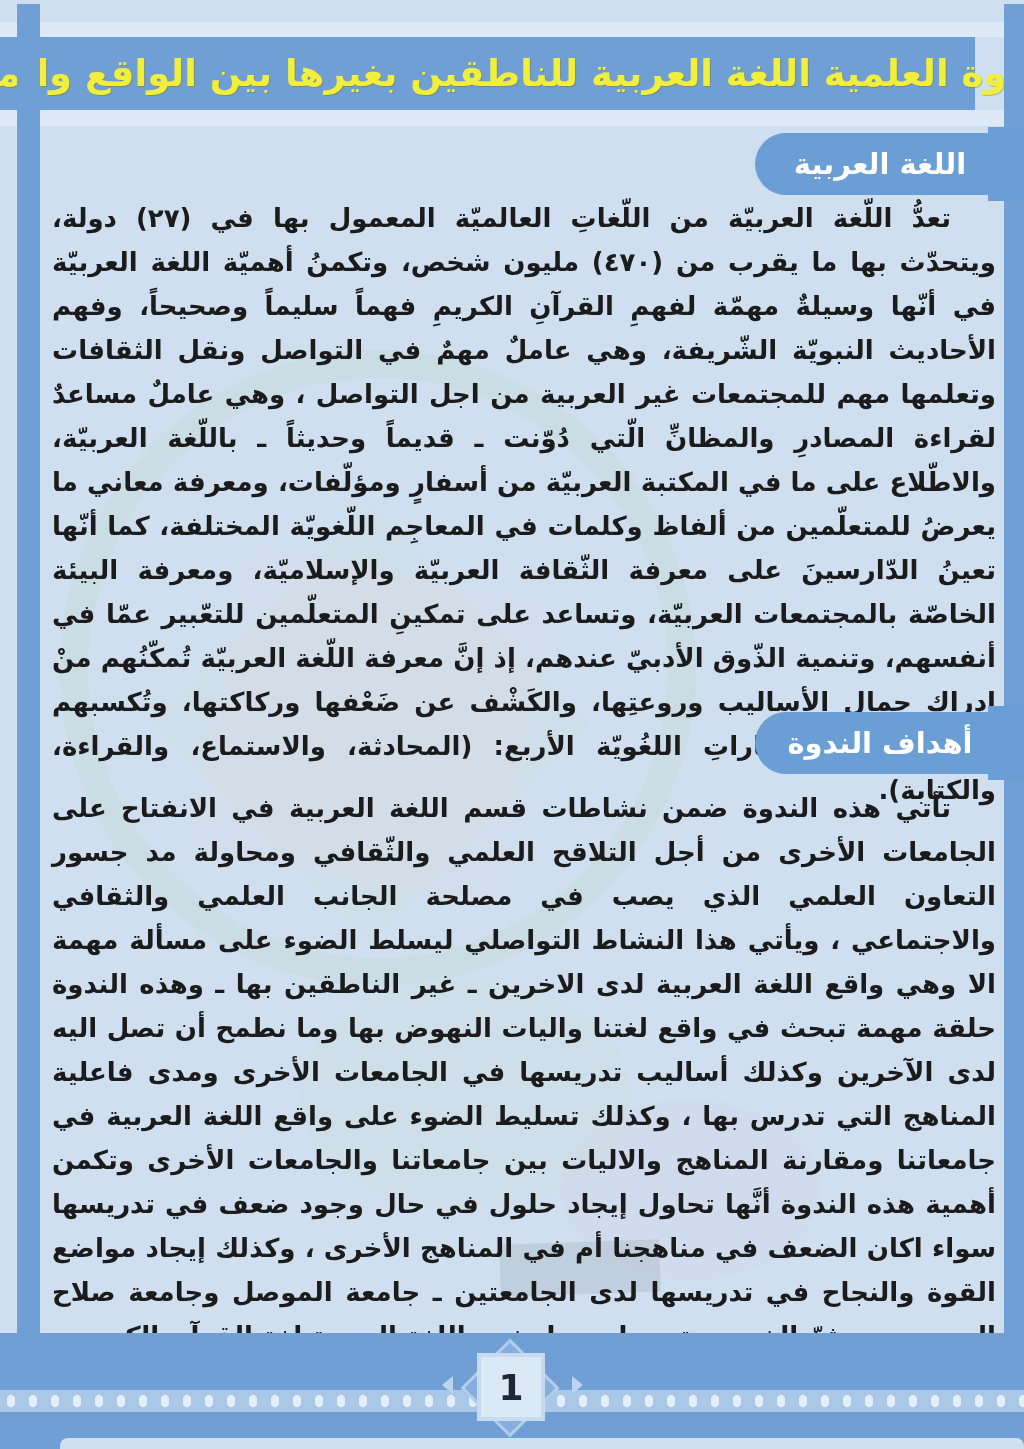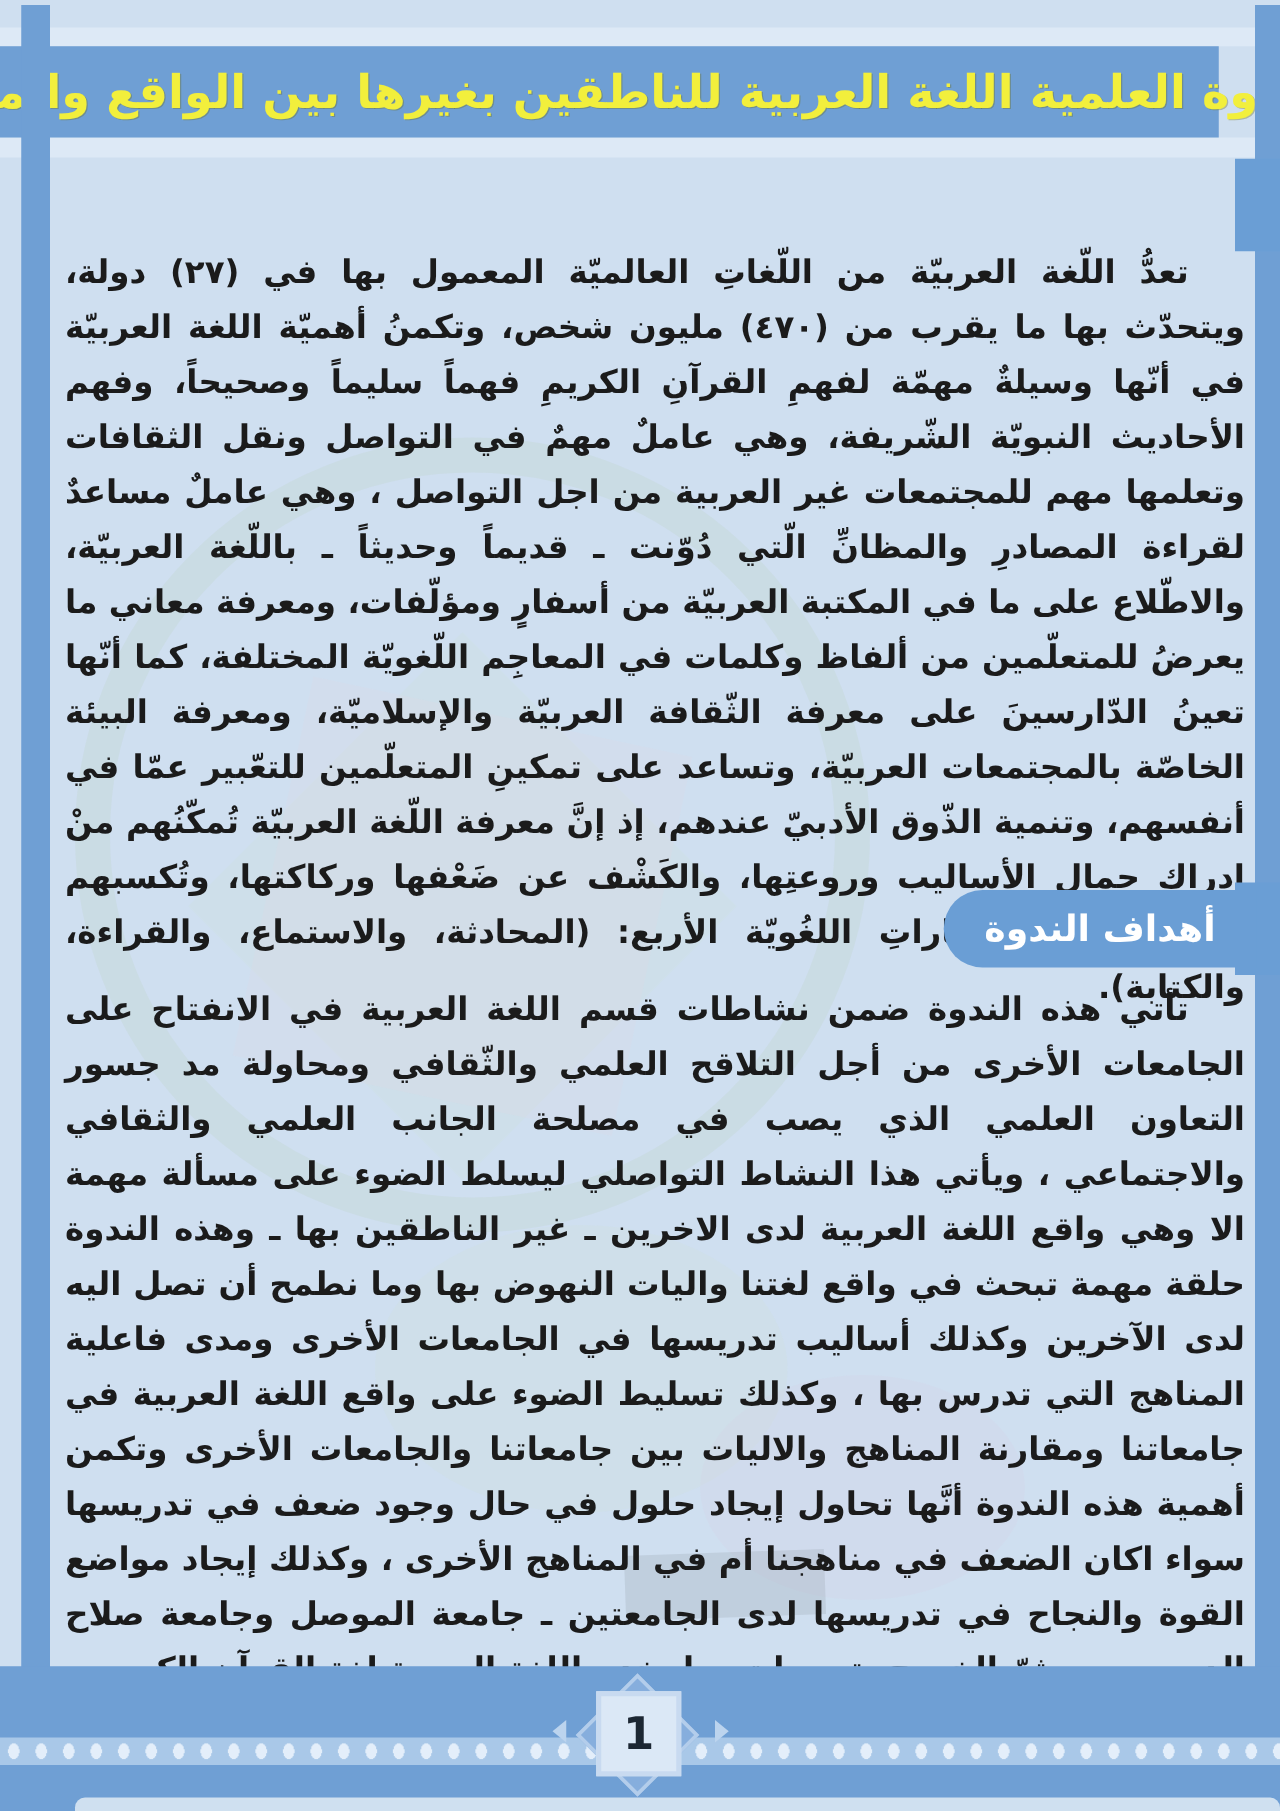--- a/index.html
+++ b/index.html
@@ -103,20 +103,23 @@
   <div class="band-top"></div>
   <div class="band-under"></div>
   <div class="banner">
     <div class="banner-title">الندوة العلمية اللغة العربية للناطقين بغيرها بين الواقع والمأمول</div>
   </div>
 
   <div class="stripe-left"></div>
   <div class="stripe-right"></div>
 
   <div class="pill-connector" id="conn1"></div>
+  <div class="pill" id="pill1">
+    <span>اللغة العربية</span>
+  </div>
   <div class="para" id="para1">تعدُّ اللّغة العربيّة من اللّغاتِ العالميّة المعمول بها في (٢٧) دولة، ويتحدّث بها ما يقرب من (٤٧٠) مليون شخص، وتكمنُ أهميّة اللغة العربيّة في أنّها وسيلةٌ مهمّة لفهمِ القرآنِ الكريمِ فهماً سليماً وصحيحاً، وفهم الأحاديث النبويّة الشّريفة، وهي عاملٌ مهمٌ في التواصل ونقل الثقافات وتعلمها مهم للمجتمعات غير العربية من اجل التواصل ، وهي عاملٌ مساعدٌ لقراءة المصادرِ والمظانِّ الّتي دُوّنت ـ قديماً وحديثاً ـ باللّغة العربيّة، والاطّلاع على ما في المكتبة العربيّة من أسفارٍ ومؤلّفات، ومعرفة معاني ما يعرضُ للمتعلّمين من ألفاظ وكلمات في المعاجِم اللّغويّة المختلفة، كما أنّها تعينُ الدّارسينَ على معرفة الثّقافة العربيّة والإسلاميّة، ومعرفة البيئة الخاصّة بالمجتمعات العربيّة، وتساعد على تمكينِ المتعلّمين للتعّبير عمّا في أنفسهم، وتنمية الذّوق الأدبيّ عندهم، إذ إنَّ معرفة اللّغة العربيّة تُمكّنُهم منْ إدراك جمالِ الأساليب وروعتِها، والكَشْف عن ضَعْفها وركاكتها، وتُكسبهم القُدْرة على المهاراتِ اللغُويّة الأربع: (المحادثة، والاستماع، والقراءة، والكتابة).</div>
 
   <div class="pill-connector" id="conn2"></div>
   <div class="pill" id="pill2">
     <span>أهداف الندوة</span>
   </div>
   <div class="para" id="para2">تأتي هذه الندوة ضمن نشاطات قسم اللغة العربية في الانفتاح على الجامعات الأخرى من أجل التلاقح العلمي والثّقافي ومحاولة مد جسور التعاون العلمي الذي يصب في مصلحة الجانب العلمي والثقافي والاجتماعي ، ويأتي هذا النشاط التواصلي ليسلط الضوء على مسألة مهمة الا وهي واقع اللغة العربية لدى الاخرين ـ غير الناطقين بها ـ وهذه الندوة حلقة مهمة تبحث في واقع لغتنا واليات النهوض بها وما نطمح أن تصل اليه لدى الآخرين وكذلك أساليب تدريسها في الجامعات الأخرى ومدى فاعلية المناهج التي تدرس بها ، وكذلك تسليط الضوء على واقع اللغة العربية في جامعاتنا ومقارنة المناهج والاليات بين جامعاتنا والجامعات الأخرى وتكمن أهمية هذه الندوة أنَّها تحاول إيجاد حلول في حال وجود ضعف في تدريسها سواء اكان الضعف في مناهجنا أم في المناهج الأخرى ، وكذلك إيجاد مواضع القوة والنجاح في تدريسها لدى الجامعتين ـ جامعة الموصل وجامعة صلاح الدين ـ ومن ثمّ الخروج بتوصيات بما يخدم اللغة العربية لغة القرآن الكريم.</div>
 
   <div class="footer"></div>
   <div class="dot-stripe"></div>

